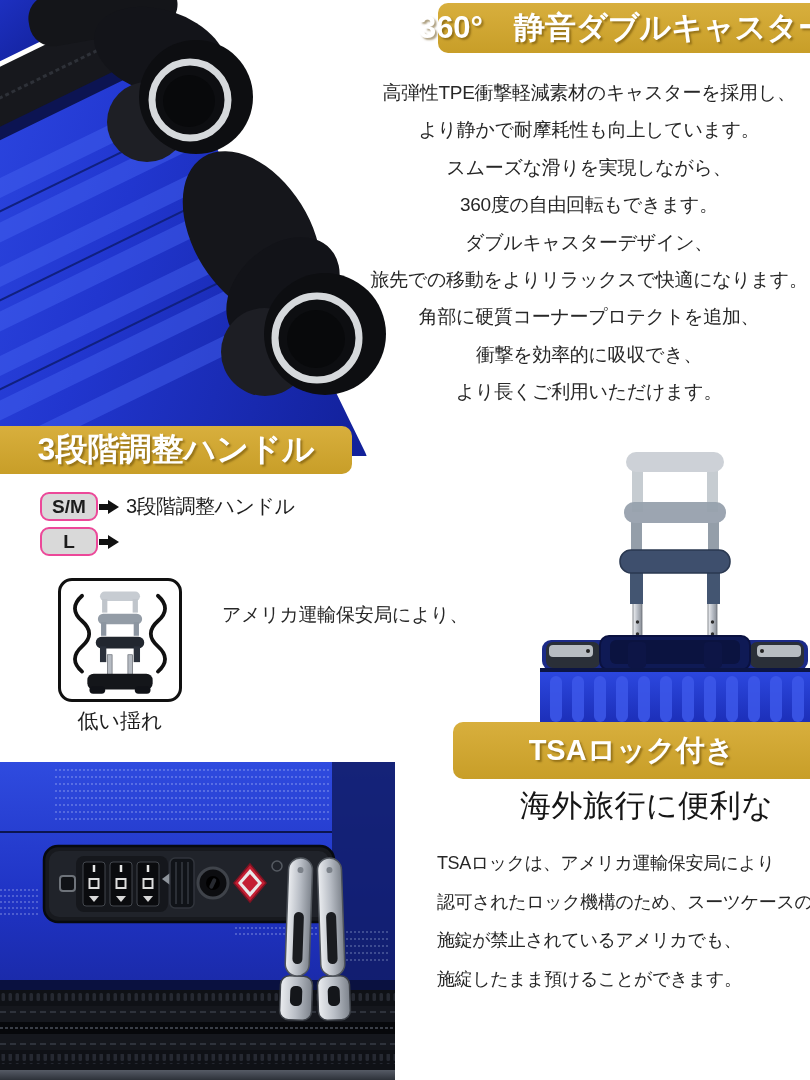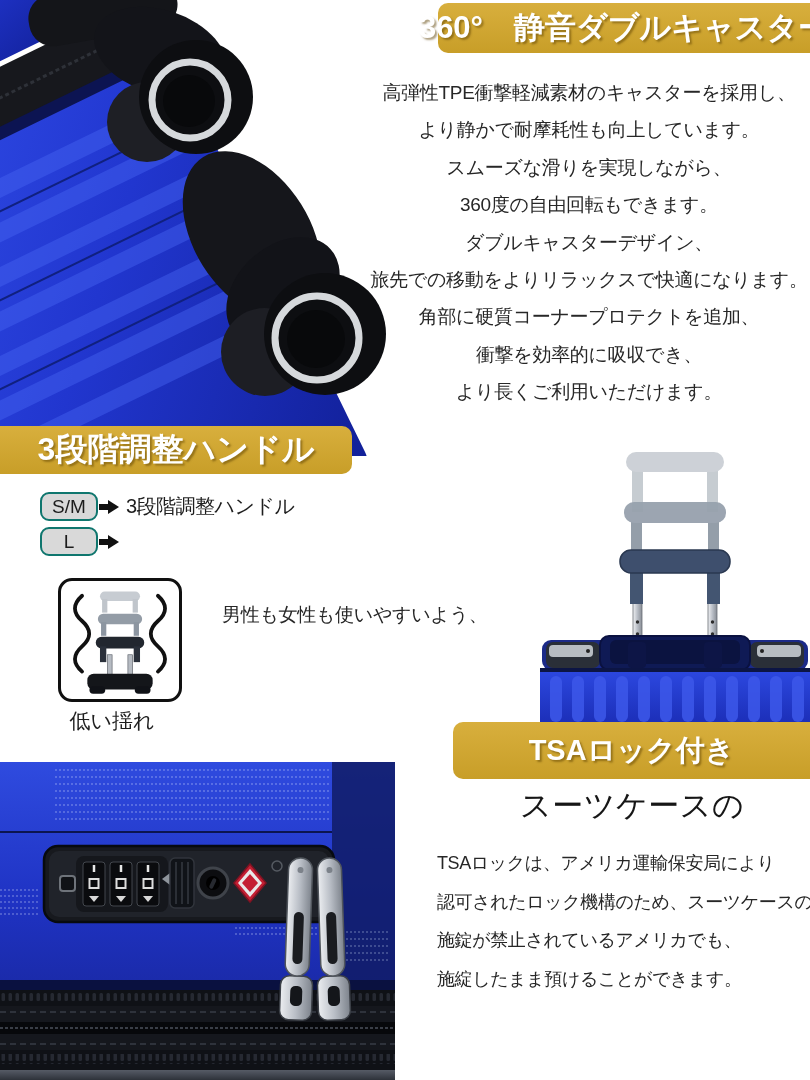--- a/index.html
+++ b/index.html
@@ -22,34 +22,34 @@
   .casters-text{
     position:absolute;left:366px;top:74px;width:446px;text-align:center;
     font-size:19px;line-height:37.4px;letter-spacing:-0.3px;color:var(--body_text,#272727);
   }
   .size-row{position:absolute;left:40px;display:flex;align-items:center;}
   #size-row-0{top:492px;}
   #size-row-1{top:527px;}
   .size-box{
     display:inline-flex;align-items:center;justify-content:center;
     min-width:50px;height:25px;padding:0 2px;
-    background:#d9d9d9;border:2px solid #0f766e;border-radius:9px;
-    font-size:19px;font-weight:400;color:#1c1c1c;
+    background:#d9d9d9;border:2px solid #ec4899;border-radius:9px;
+    font-size:19px;font-weight:700;color:#1c1c1c;
   }
   .arrow{display:inline-flex;align-items:center;margin:0 7px 0 1px;}
   .arrow-tail{width:9px;height:6px;background:#111;}
   .arrow-head{width:0;height:0;border-top:7px solid transparent;border-bottom:7px solid transparent;border-left:11px solid #111;}
   .size-label{font-size:20px;letter-spacing:-0.5px;color:#1e1e1e;}
   .illus-box{
     position:absolute;left:58px;top:578px;width:124px;height:124px;box-sizing:border-box;
     border:3px solid #101010;border-radius:14px;background:#fff;
   }
   .illus-box svg{display:block;width:100%;height:100%;}
   .illus-caption{
-    position:absolute;left:32px;top:707px;width:160px;text-align:center;
+    position:absolute;left:40px;top:707px;width:160px;text-align:center;
     font-size:21px;color:#1e1e1e;
   }
   .handle-desc{
     position:absolute;left:222px;top:596px;
     font-size:19px;line-height:37px;letter-spacing:-0.3px;color:var(--body_text,#272727);
     white-space:nowrap;
   }
   .tsa-heading{
     position:absolute;left:520px;top:785px;
     font-size:31px;font-weight:500;letter-spacing:0.5px;color:var(--heading_text,#161616);
@@ -168,21 +168,21 @@
       <rect x="44" y="70" width="4.5" height="22" fill="#b6bbc2" stroke="#595e66" stroke-width="0.6"></rect>
       <rect x="63.5" y="70" width="4.5" height="22" fill="#b6bbc2" stroke="#595e66" stroke-width="0.6"></rect>
       <rect x="25" y="88" width="62" height="15" rx="6" fill="#14161a"></rect>
       <rect x="27" y="100" width="15" height="7" rx="3.5" fill="#101217"></rect>
       <rect x="70" y="100" width="15" height="7" rx="3.5" fill="#101217"></rect>
     </svg>
   </div>
   <div class="illus-caption">低い揺れ</div>
 
   <div class="handle-desc">
-    <div>男性も女性も使いやすいよう、</div>
+    <div>アメリカ運輸保安局により、</div>
   </div>
 
   <div class="photo" id="photo-handle">
     <svg viewBox="0 0 270 276" xmlns="http://www.w3.org/2000/svg">
       <defs>
         <linearGradient id="silverV" x1="0" y1="0" x2="1" y2="0">
           <stop offset="0" stop-color="#f0f1f3"></stop>
             <stop offset="0.5" stop-color="#b9bec6"></stop>
             <stop offset="1" stop-color="#888d95"></stop>
         </linearGradient>
@@ -239,21 +239,21 @@
             <rect x="208" y="230" width="12" height="46" rx="6"></rect>
           <rect x="230" y="230" width="12" height="46" rx="6"></rect>
             <rect x="252" y="230" width="12" height="46" rx="6"></rect>
         </g>
       </g>
     </svg>
   </div>
 
   <div class="banner" id="banner-tsa">TSAロック付き</div>
 
-  <div class="tsa-heading">スーツケースの</div>
+  <div class="tsa-heading">海外旅行に便利な</div>
 
   <div class="tsa-text">
     <div>TSAロックは、アメリカ運輸保安局により</div>
     <div>認可されたロック機構のため、スーツケースの</div>
     <div>施錠が禁止されているアメリカでも、</div>
     <div>施綻したまま預けることができます。</div>
   </div>
 
   <div class="photo" id="photo-tsa">
     <svg viewBox="0 0 395 318" xmlns="http://www.w3.org/2000/svg">

